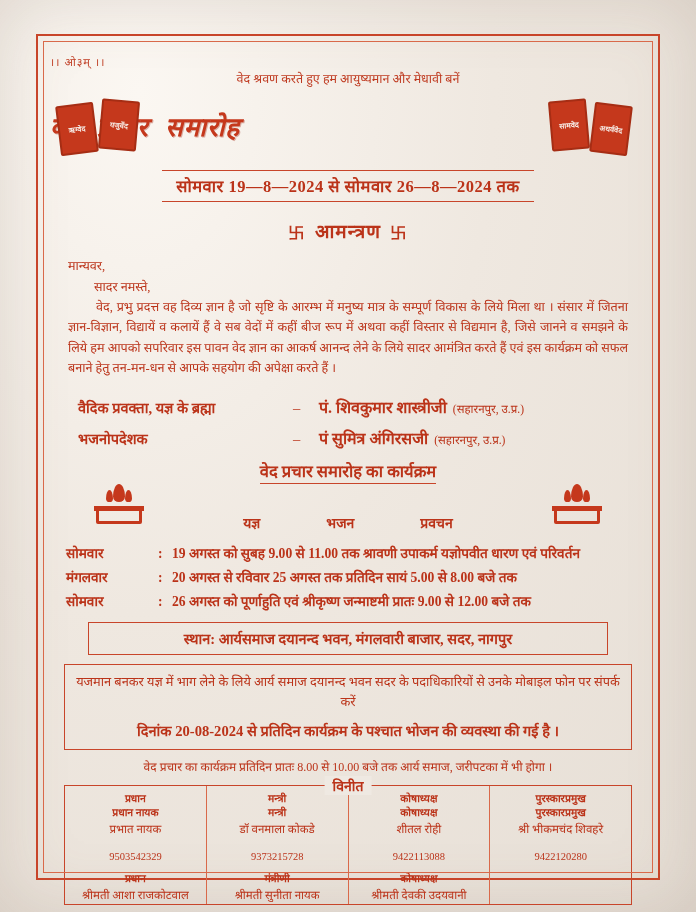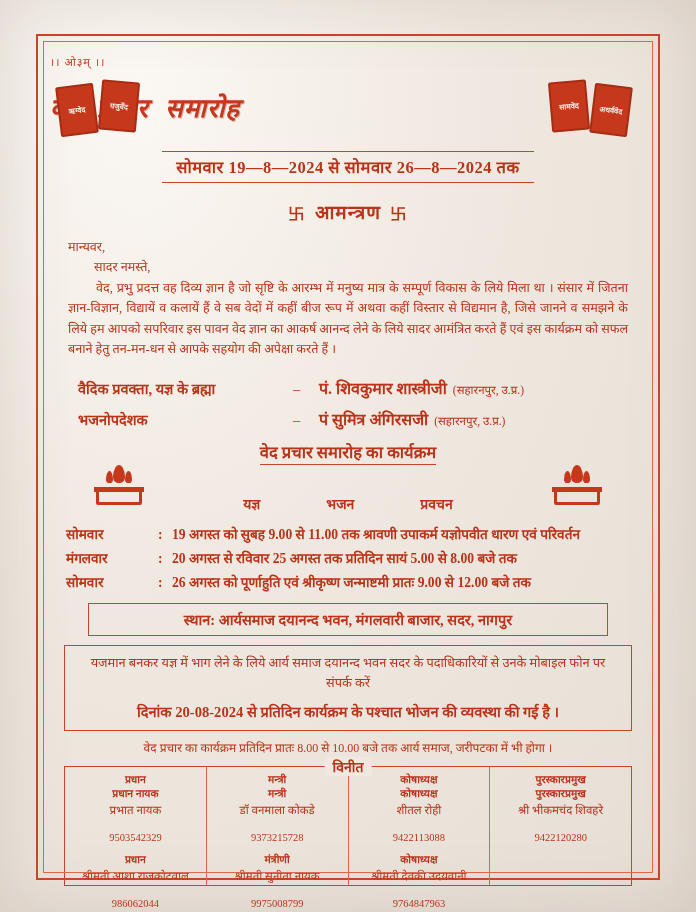--- a/index.html
+++ b/index.html
@@ -266,21 +266,21 @@
     font-size: 14.5px;
     color: #bb3319;
     border: 1.5px solid #c8452a;
     padding: 5px 6px 6px;
     box-sizing: border-box;
   }
 
   .note-box {
     margin: 9px 14px 0 14px;
     border: 1.5px solid #c8452a;
-    padding: 8px 22px 9px;
+    padding: 8px 8px 9px;
     text-align: center;
     font-family: "Liberation Serif", serif;
     color: #bb3319;
   }
   .note-box .n1 { font-size: 12.8px; line-height: 1.55; }
   .note-box .n2 {
     font-size: 14.6px;
     font-weight: bold;
     margin-top: 8px;
   }
@@ -354,20 +354,21 @@
 
 <div class="page">
   <div class="paper-shadow"></div>
 
   <div class="card">
     <div class="inner">
 
       <div class="omkar">।। ओ३म् ।।</div>
 
       <div class="shloka">
+        <div class="l2">वेद श्रवण करते हुए हम आयुष्यमान और मेधावी बनें</div>
       </div>
 
       <div class="title-row">
         <div class="books left">
           <div class="book b1">ऋग्वेद</div>
           <div class="book b2">यजुर्वेद</div>
         </div>
         <div class="main-title">वेद प्रचार समारोह</div>
         <div class="books right">
           <div class="book b1">सामवेद</div>

